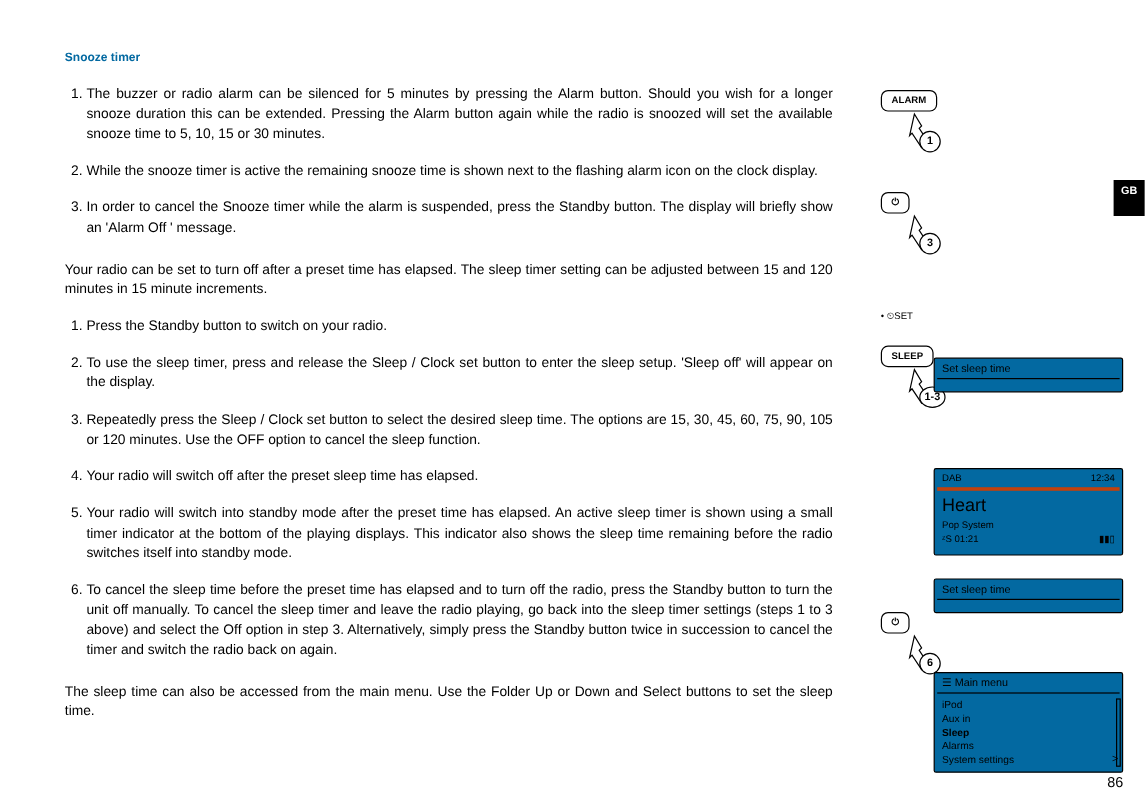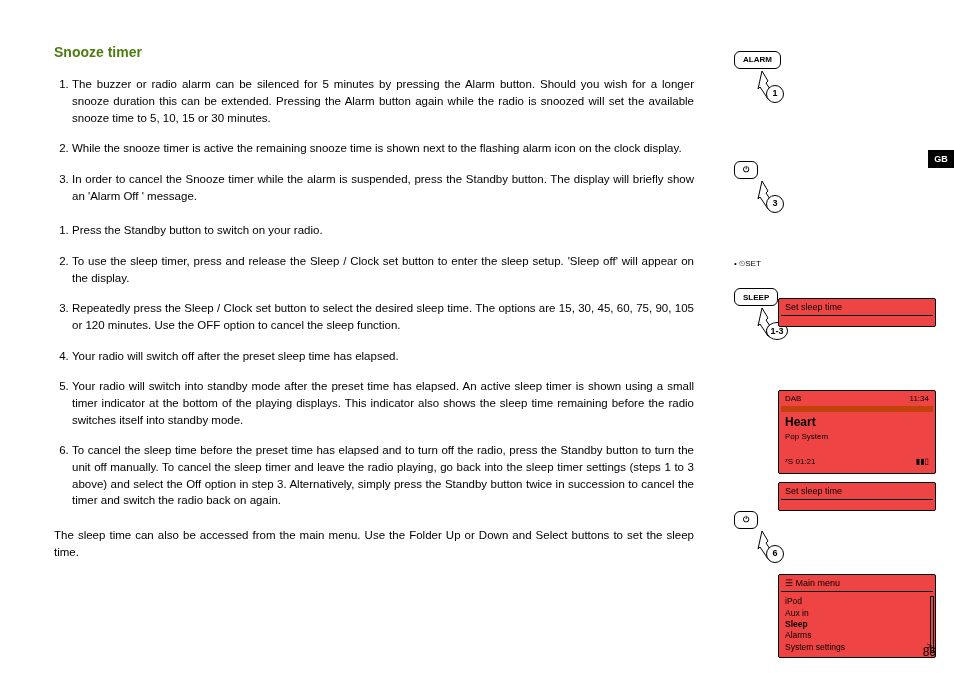--- a/index.html
+++ b/index.html
@@ -1,66 +1,67 @@
 <!DOCTYPE html>
 <html><head>
 <meta charset="utf-8">
 <style>
   html,body{margin:0;padding:0;background:#fff;color:#000;font-family:Arial,Helvetica,sans-serif;font-size:11.5px;line-height:1.45}
   .page{position:relative;width:954px;height:673px;margin:0 auto;background:#fff}
   .col-main{position:absolute;left:54px;top:42px;width:640px}
-  h2{font-size:14px;font-weight:bold;color:#4d7c0f;margin:0 0 14px 0}
+  h2{font-size:10px;font-weight:bold;color:#0369a1;margin:0 0 14px 0}
   .intro{margin:0 0 14px 0;text-align:justify}
   ol{margin:0 0 18px 0;padding-left:18px}
   ol li{margin-bottom:14px;text-align:justify}
-  .tab{position:absolute;right:0;top:150px;width:26px;height:18px;background:#000;color:#fff;font-size:9px;font-weight:bold;text-align:center;line-height:18px}
+  .tab{position:absolute;right:0;top:150px;width:26px;height:30px;background:#000;color:#fff;font-size:9px;font-weight:bold;text-align:center;line-height:18px}
   .page-num{position:absolute;right:18px;bottom:12px;font-size:12px}
 
   
   .illus{position:absolute;left:734px;width:80px}
   .btn-box{border:1.2px solid #000;border-radius:6px;height:16px;padding:0 8px;font-size:8px;font-weight:bold;display:inline-flex;align-items:center;background:#fff}
   .hand{position:relative;width:50px;height:42px}
   .hand svg{position:absolute;left:20px;top:-2px}
   .circ{position:absolute;left:32px;top:16px;width:16px;height:16px;border:1px solid #000;border-radius:50%;background:#fff;font-size:9px;font-weight:bold;display:flex;align-items:center;justify-content:center}
 
   
-  .screen{position:absolute;right:18px;width:144px;border:1.4px solid #000;border-radius:2px;background:#ef4444;padding:4px 6px 6px 6px;font-size:9px}
+  .screen{position:absolute;right:18px;width:144px;border:1.4px solid #000;border-radius:2px;background:#0369a1;padding:4px 6px 6px 6px;font-size:9px}
   .scr-title{border-bottom:1px solid #000;padding-bottom:1px;margin:-2px -4px 4px -4px;padding-left:4px;padding-right:4px}
   .scr-body{min-height:32px;display:flex;align-items:center;padding-left:12px;font-size:10px}
   .scr-row{display:flex;justify-content:space-between;font-size:8px}
   .menu-item{font-size:8.5px;line-height:1.35}
   .menu-item.sel{font-weight:bold}
-  .sig{font-size:8px;display:flex;justify-content:space-between;margin-top:13px}
+  .sig{font-size:8px;display:flex;justify-content:space-between;margin-top:0}
 </style>
 </head>
 <body>
 <div class="page">
 
 <div class="tab">GB</div>
 
 <div class="col-main">
   <h2>Snooze timer</h2>
   <ol>
     <li>The buzzer or radio alarm can be silenced for 5 minutes by pressing the Alarm button. Should you wish for a longer snooze duration this can be extended. Pressing the Alarm button again while the radio is snoozed will set the available snooze time to 5, 10, 15 or 30 minutes.</li>
     <li>While the snooze timer is active the remaining snooze time is shown next to the flashing alarm icon on the clock display.</li>
     <li>In order to cancel the Snooze timer while the alarm is suspended, press the Standby button. The display will briefly show an 'Alarm Off '  message.</li>
   </ol>
 
+  <p class="intro">Your radio can be set to turn off after a preset time has elapsed. The sleep timer setting can be adjusted between 15 and 120 minutes in 15 minute increments.</p>
   <ol>
     <li>Press the Standby button to switch on your radio.</li>
     <li>To use the sleep timer, press and release the Sleep / Clock set button to enter the sleep setup. 'Sleep off' will appear on the display.</li>
     <li>Repeatedly press the Sleep / Clock set button to select the desired sleep time. The options are 15, 30, 45, 60, 75, 90, 105 or 120 minutes. Use the OFF option to cancel the sleep function.</li>
     <li>Your radio will switch off after the preset sleep time has elapsed.</li>
     <li>Your radio will switch into standby mode after the preset time has elapsed. An active sleep timer is shown using a small timer indicator at the bottom of the playing displays. This indicator also shows the sleep time remaining before the radio switches itself into standby mode.</li>
     <li>To cancel the sleep time before the preset time has elapsed and to turn off the radio, press the Standby button to turn the unit off manually. To cancel the sleep timer and leave the radio playing, go back into the sleep timer settings (steps 1 to 3 above) and select the Off option in step 3. Alternatively, simply press the Standby button twice in succession to cancel the timer and switch the radio back on again.</li>
   </ol>
   <p class="intro">The sleep time can also be accessed from the main menu. Use the Folder Up or Down and Select buttons to set the sleep time.</p>
 </div>
 
-<div class="illus" style="top:50px">
+<div class="illus" style="top:75px">
   <span class="btn-box">ALARM</span>
   <div class="hand">
     <svg width="36" height="40" viewBox="0 0 36 40">
           <path d="M8 4 l6 10 l-2 2 l8 12 l-6 4 l-8 -12 l-2 2 z" fill="#fff" stroke="#000" stroke-width="1"></path>
         </svg>
     <span class="circ">1</span>
   </div>
 </div>
 
 <div class="illus" style="top:160px">
@@ -92,37 +93,37 @@
         </svg>
     <span class="circ">6</span>
   </div>
 </div>
 
 <div class="screen" style="top:298px">
   <div class="scr-title">Set sleep time</div>
 </div>
 
 <div class="screen" style="top:390px">
-  <div class="scr-row" style="border-bottom:6px solid #c2410c;margin:-2px -4px 2px -4px;padding:0 4px 1px 4px">
+  <div class="scr-row" style="border-bottom:3px solid #c2410c;margin:-2px -4px 2px -4px;padding:0 4px 1px 4px">
     <span>DAB</span>
-    <span>11:34</span>
+    <span>12:34</span>
   </div>
-  <div style="font-weight:bold;font-size:12px">Heart</div>
+  <div style="font-weight:normal;font-size:15px">Heart</div>
   <div style="font-size:8px">Pop System</div>
   <div class="sig">
     <span>ᶻS 01:21</span>
     <span>▮▮▯</span>
   </div>
 </div>
 
 <div class="screen" style="top:482px">
   <div class="scr-title">Set sleep time</div>
 </div>
 
-<div class="screen" style="top:574px;padding-bottom:4px">
+<div class="screen" style="top:560px;padding-bottom:4px">
   <div class="scr-title">☰ Main menu</div>
   <div style="position:relative">
     <div class="menu-item">iPod</div>
     <div class="menu-item">Aux in</div>
     <div class="menu-item sel">Sleep</div>
     <div class="menu-item">Alarms</div>
     <div class="menu-item">System settings</div>
     <div style="position:absolute;right:-3px;bottom:0;font-size:9px">&gt;</div>
     <div style="position:absolute;right:-5px;top:0;bottom:0;width:2px;border:1px solid #000"></div>
   </div>

